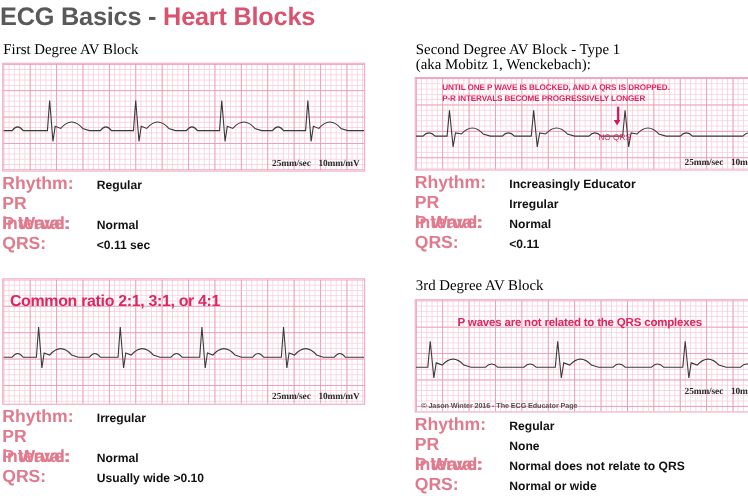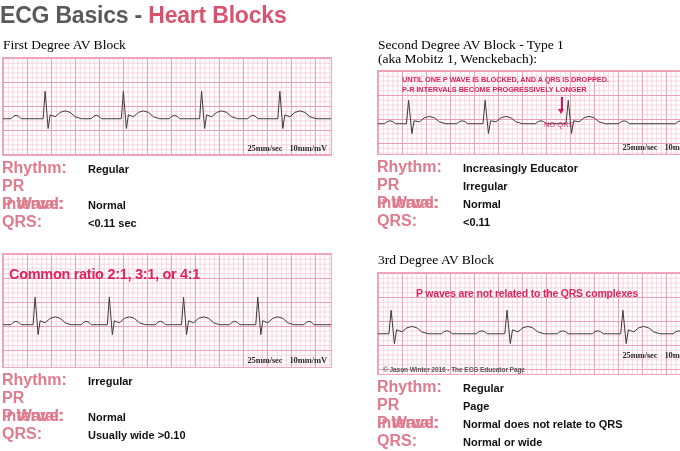--- a/index.html
+++ b/index.html
@@ -250,21 +250,21 @@
     <div class="copyright">© Jason Winter 2016 - The ECG Educator Page</div>
   </div>
 
   <div class="details">
     <div class="drow">
       <div class="dlabel">Rhythm:</div>
       <div class="dvalue">Regular</div>
     </div>
     <div class="drow">
       <div class="dlabel">PR interval:</div>
-      <div class="dvalue">Page</div>
+      <div class="dvalue">None</div>
     </div>
     <div class="drow">
       <div class="dlabel">P Wave:</div>
       <div class="dvalue">Normal does not relate to QRS</div>
     </div>
     <div class="drow">
       <div class="dlabel">QRS:</div>
       <div class="dvalue">Normal or wide</div>
     </div>
   </div>

